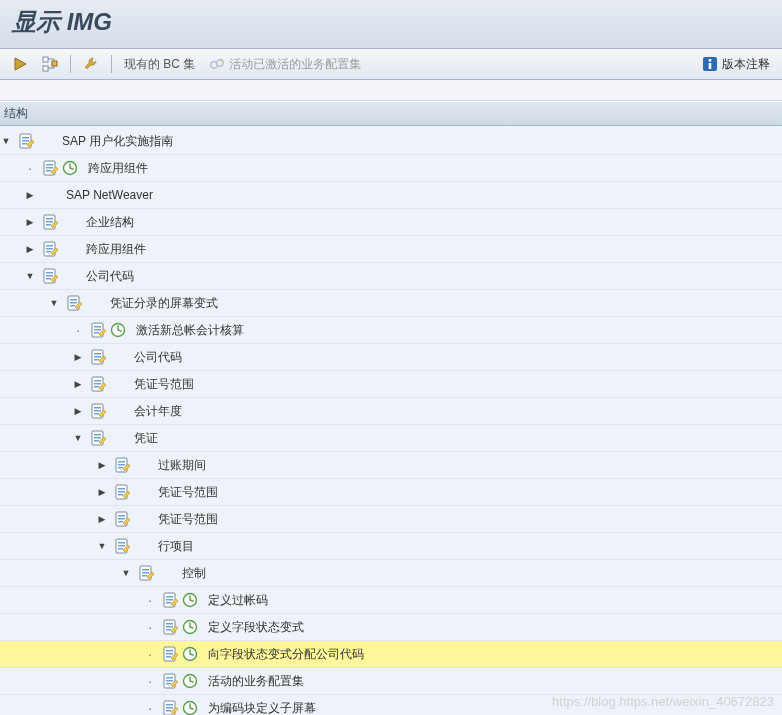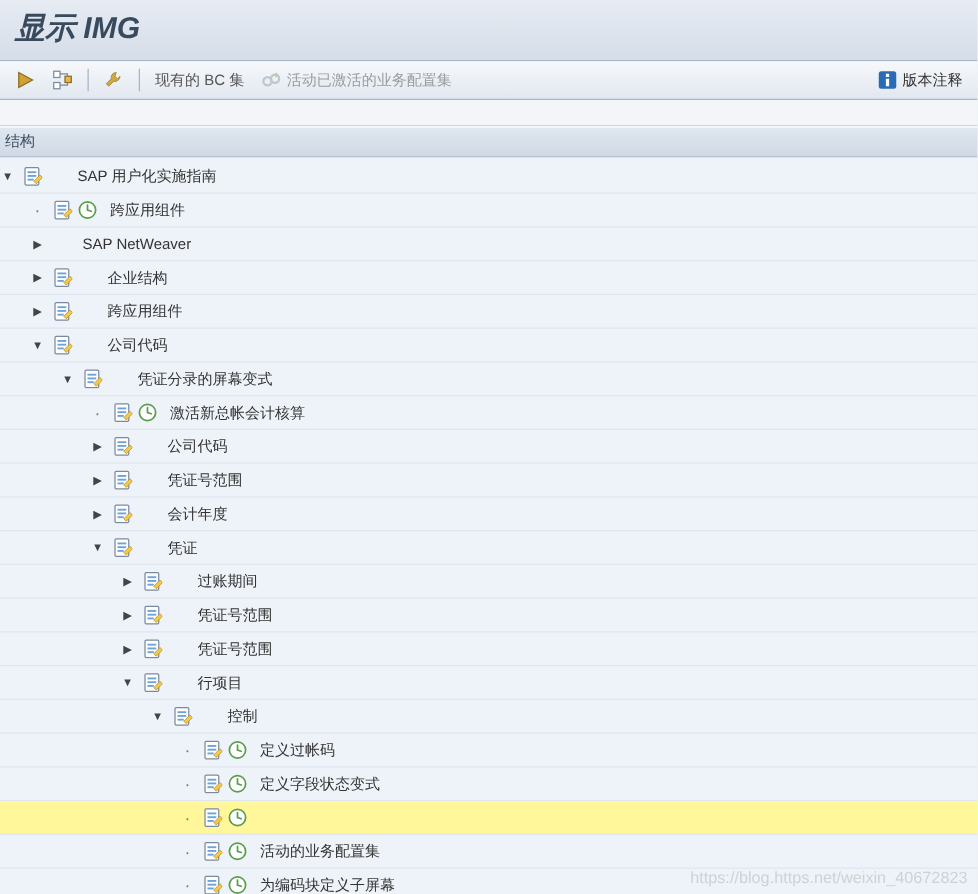--- a/index.html
+++ b/index.html
@@ -370,20 +370,21 @@
       <span class="caret" style="font-size: 14px; color: rgb(119, 119, 119);">·</span>
       <span style="width: 6px; display: inline-block;"></span>
       <svg width="16" height="16">
         <use href="#i-doc"></use>
       </svg>
       <span style="width: 4px; display: inline-block;"></span>
       <svg width="16" height="16">
         <use href="#i-clock"></use>
       </svg>
       <span style="width: 4px; display: inline-block;"></span>
+      <span class="txt">向字段状态变式分配公司代码</span>
     </div>
     <div class="row">
       <span class="indent"></span>
       <span class="indent"></span>
       <span class="indent"></span>
       <span class="indent"></span>
       <span class="indent"></span>
       <span class="indent"></span>
       <span class="caret" style="font-size: 14px; color: rgb(119, 119, 119);">·</span>
       <span style="width: 6px; display: inline-block;"></span>

